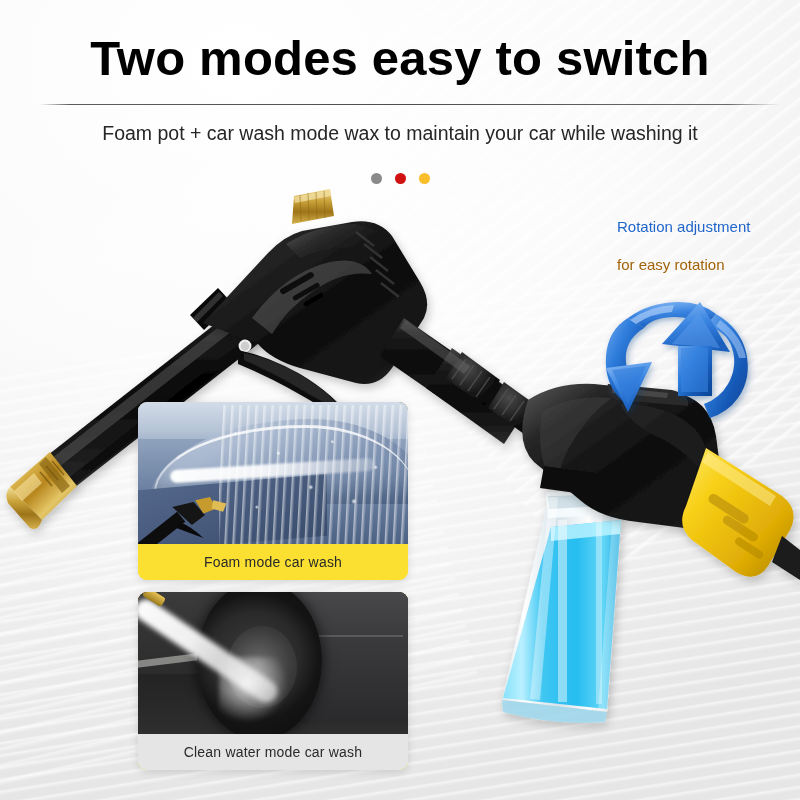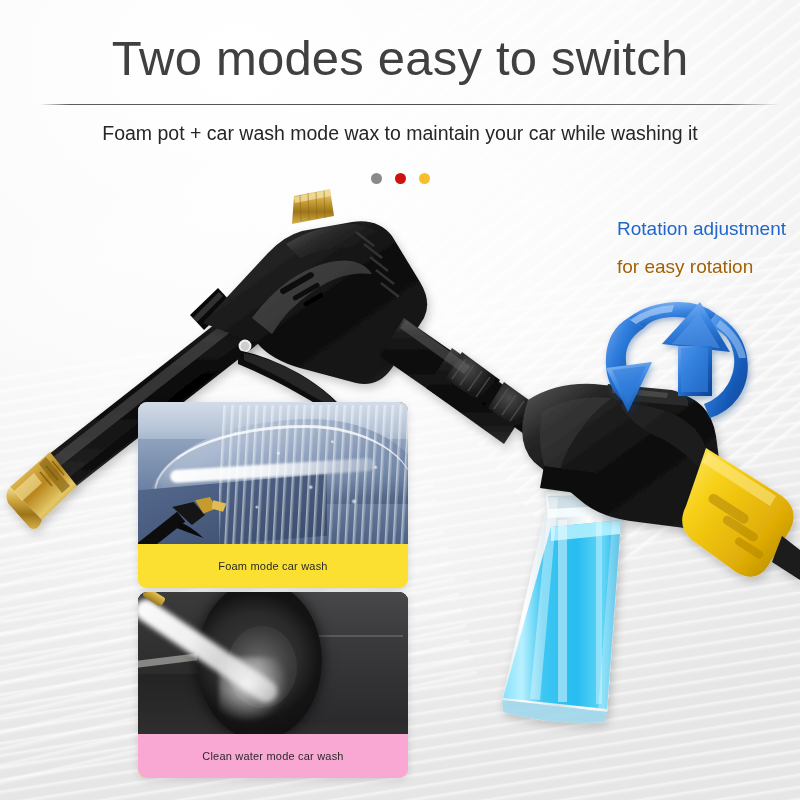--- a/index.html
+++ b/index.html
@@ -114,21 +114,21 @@
   }
   .dot {
     width: 11px; height: 11px;
     border-radius: 50%;
   }
 
   
   .callout {
     position: absolute;
     color: #2065c9;
-    font-size: 19px;
+    font-size: 15px;
     white-space: nowrap;
     text-shadow: 0 1px 1px rgba(255,255,255,.9);
   }
   .callout.line1 { left: 617px; top: 218px; }
   .callout.line2 { left: 617px; top: 256px; }
 
   
   .card {
     position: absolute;
     width: 270px;
@@ -288,26 +288,26 @@
   .clean-nozzle {
     position: absolute;
     left: 2%; top: 0%;
     width: 22px; height: 10px;
     background: linear-gradient(to bottom, #e8c457, #9c7b1c);
     border-radius: 3px;
     transform: rotate(32deg);
   }
 
   .caption {
-    height: 44px;
+    height: 36px;
     background: #fbe031;
     display: flex;
     align-items: center;
     justify-content: center;
-    font-size: 11px;
+    font-size: 14px;
     color: #2a2a2a;
     letter-spacing: .2px;
   }
 
   
   .gun {
     position: absolute;
     left: 0; top: 0;
     width: 800px; height: 800px;
     pointer-events: none;
@@ -323,21 +323,21 @@
 <body>
 
 <div id="stage">
 
   <div class="bg-base layer-bg"></div>
   <div class="bg-streaks-a layer-bg"></div>
   <div class="bg-streaks-b layer-bg"></div>
   <div class="bg-streaks-c layer-bg"></div>
   <div class="bg-vignette layer-bg"></div>
 
-  <div class="headline layer-text" style="color: #404040;">Two modes easy to switch</div>
+  <div class="headline layer-text" style="color: #000000; font-weight: bold;">Two modes easy to switch</div>
 
   <div class="divider layer-text"></div>
 
   <div class="subhead layer-text" style="color: rgb(38, 38, 38);">Foam pot + car wash mode wax to maintain your car while washing it</div>
 
   <div class="dots layer-text">
     <span class="dot" id="dot0" style="background: rgb(138, 138, 138);"></span>
     <span class="dot" id="dot1" style="background: rgb(207, 17, 17);"></span>
     <span class="dot" id="dot2" style="background: rgb(251, 190, 43);"></span>
   </div>
@@ -656,16 +656,16 @@
       <div class="clean-ground"></div>
       <div class="clean-stripe"></div>
       <div class="clean-carbody"></div>
       <div class="clean-carline"></div>
       <div class="clean-wheel"></div>
       <div class="clean-rim"></div>
       <div class="clean-splash"></div>
       <div class="clean-jet"></div>
       <div class="clean-nozzle"></div>
     </div>
-    <div class="caption" style="background: #f9a8d4; color: rgb(42, 42, 42);">Clean water mode car wash</div>
+    <div class="caption" style="background: #e5e5e5; color: rgb(42, 42, 42);">Clean water mode car wash</div>
   </div>
 
 </div>
 
 </body></html>

